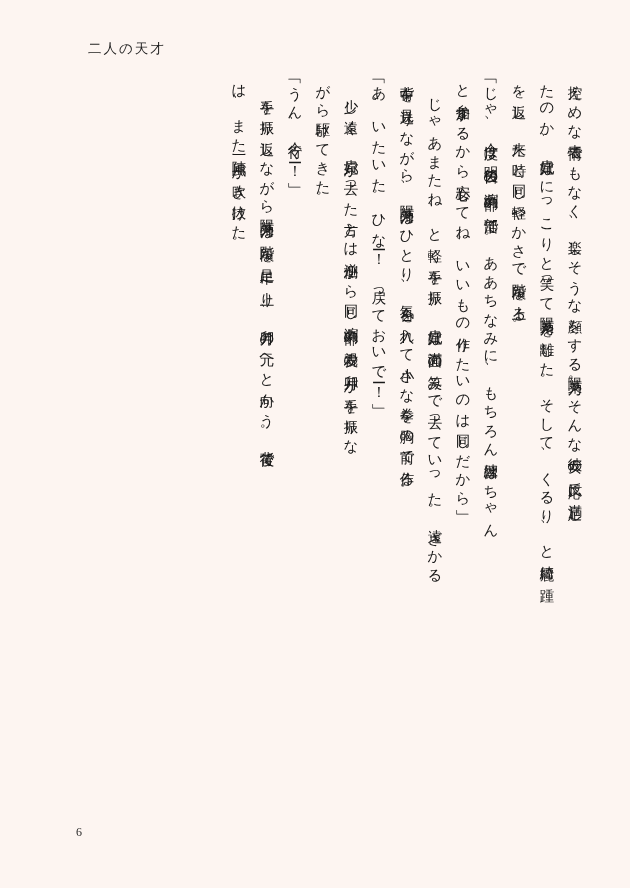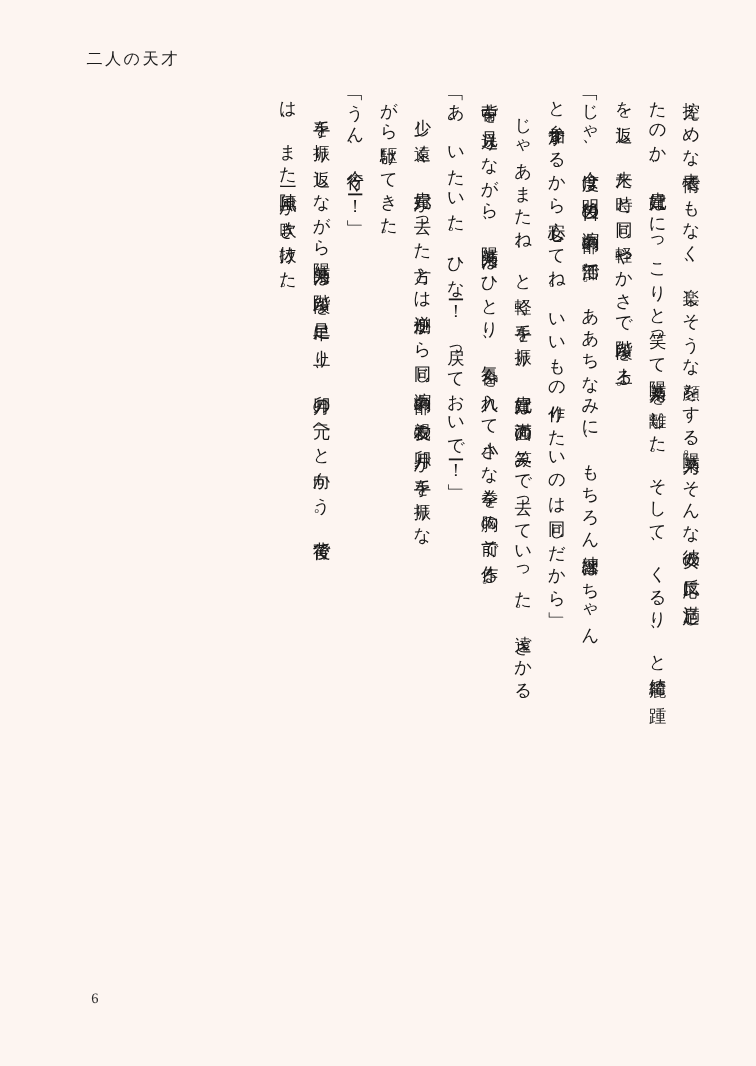--- a/index.html
+++ b/index.html
@@ -17,21 +17,21 @@
     position: relative;
     width: 630px;
     height: 888px;
     background: #fdf5f1;
     overflow: hidden;
     box-sizing: border-box;
   }
   .header-title {
     position: absolute;
     top: 40px;
-    left: 72px;
+    left: 88px;
     font-size: 13.5px;
     letter-spacing: 2px;
     color: #1c1c1c;
     white-space: nowrap;
   }
   .page-number {
     position: absolute;
     left: 76px;
     bottom: 48px;
     font-size: 12px;

